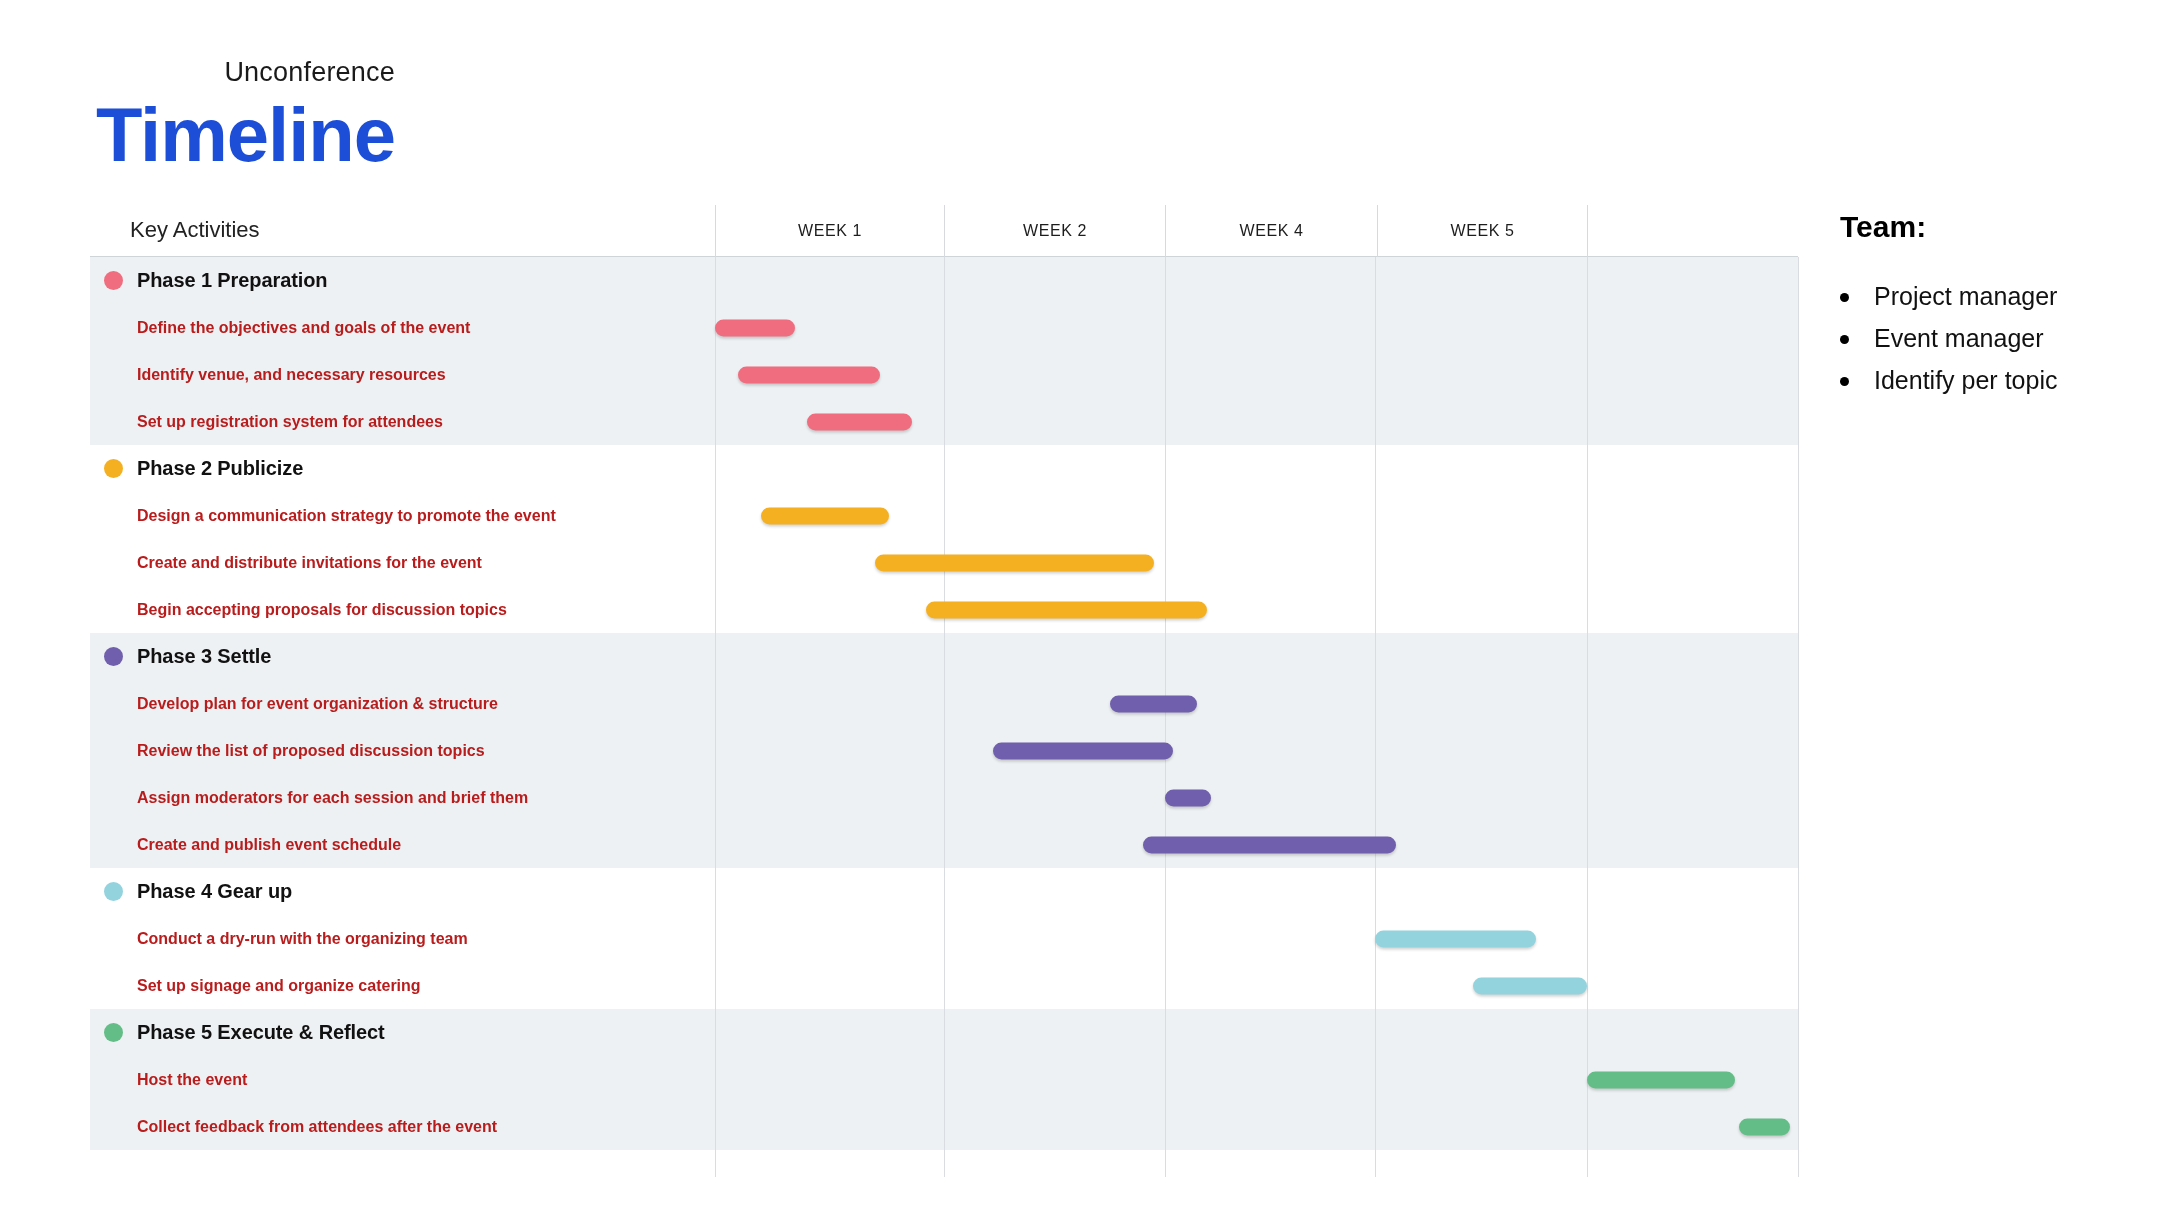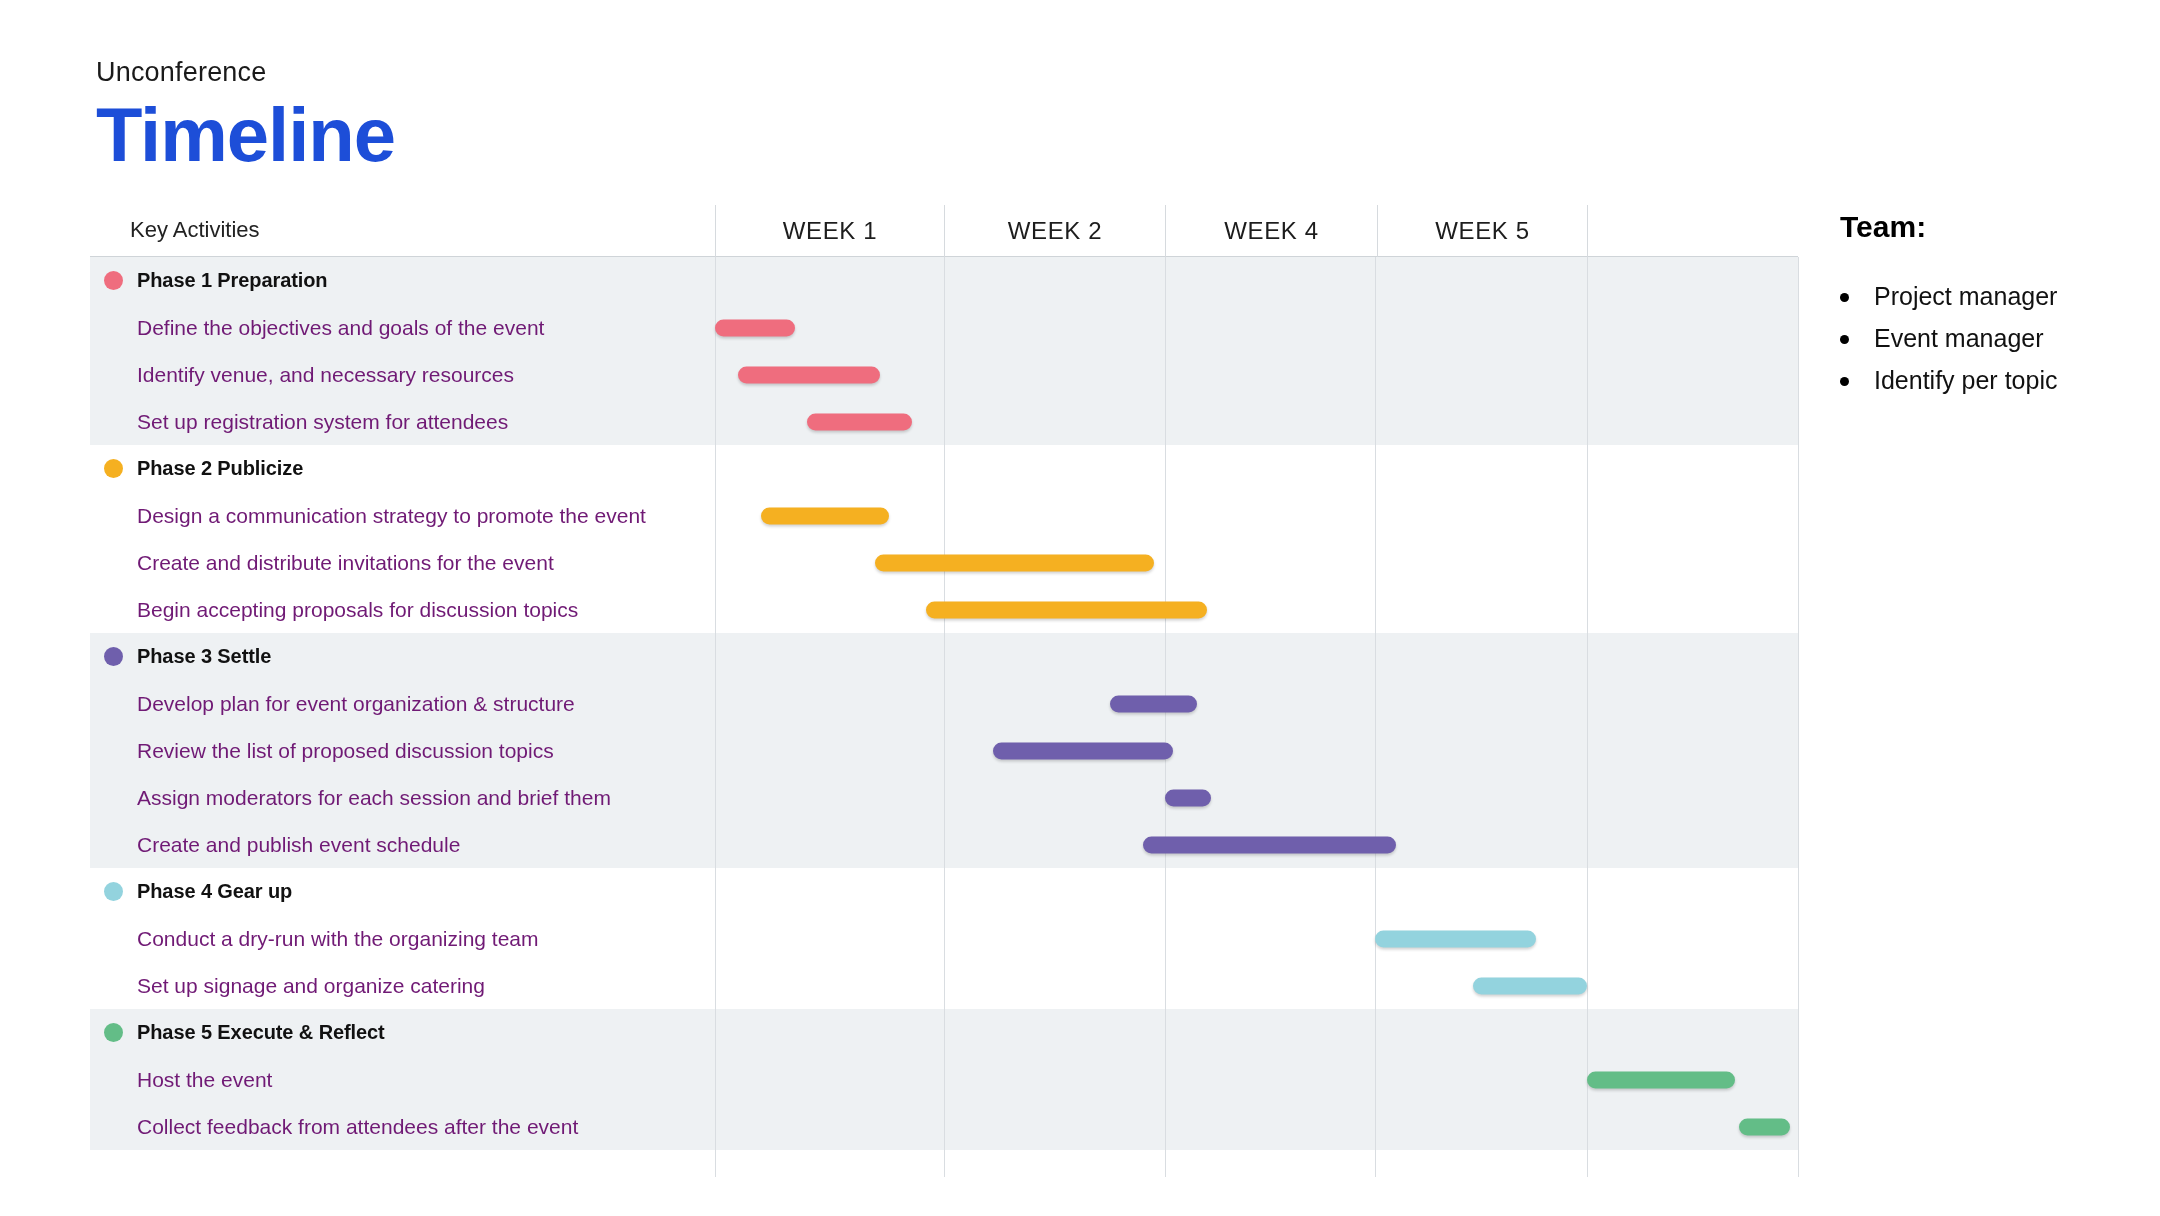--- a/index.html
+++ b/index.html
@@ -5,21 +5,21 @@
   * { box-sizing: border-box; margin: 0; padding: 0; }
   html, body {
     width: 2160px; height: 1216px;
     background: #ffffff;
     font-family: "Liberation Sans", sans-serif;
     overflow: hidden;
   }
   .page { position: relative; width: 2160px; height: 1216px; }
 
   
-  .hdr { position: absolute; left: 96px; top: 58px; }
+  .hdr { position: absolute; left: 96px; top: 58px; text-align: right; }
   .hdr-eyebrow {
     font-size: 27px; color: #1a1a1a; letter-spacing: .2px;
     line-height: 1.1;
   }
   .hdr-title {
     font-size: 76px; font-weight: 700; color: #1d4ed8;
     letter-spacing: -1px; line-height: 1.08; margin-top: 6px;
   }
 
   
@@ -34,21 +34,21 @@
   .head-label {
     position: absolute; left: 40px; top: 12px;
     font-size: 22px; color: #222;
   }
   .head-weeks {
     position: absolute; left: 625px; top: 0; height: 52px;
     display: flex;
   }
   .head-week {
     display: flex; align-items: center; justify-content: center;
-    font-size: 24px; color: #1d1d1d; letter-spacing: .6px;
+    font-size: 16px; color: #1d1d1d; letter-spacing: .6px;
     border-left: 1px solid #d6dade; height: 52px;
   }
   .head-week:last-child { border-right: 1px solid #d6dade; }
 
   
   .gantt-body { position: relative; width: 100%; height: 920px; }
 
   .vline {
     position: absolute; top: 0; bottom: 0; width: 1px;
     background: #d9dde1; z-index: 3; pointer-events: none;
@@ -71,21 +71,21 @@
   }
   .phase-name {
     font-size: 20px; font-weight: 700; color: #111;
     letter-spacing: -.1px;
   }
 
   .task-row { position: relative; height: 47px; }
   .task-label {
     position: absolute; left: 47px; top: 50%;
     transform: translateY(-50%);
-    font-size: 21px; color: #701a75; white-space: nowrap;
+    font-size: 16px; color: #b91c1c; white-space: nowrap; font-weight: bold;
   }
   .bar {
     position: absolute; top: 50%; transform: translateY(-50%);
     height: 17px; border-radius: 9px; z-index: 5;
     box-shadow: 0 2px 3px rgba(0,0,0,.18);
   }
 
   
   .team { position: absolute; left: 1840px; top: 210px; width: 300px; }
   .team-title { font-size: 30px; font-weight: 700; color: #000; }

